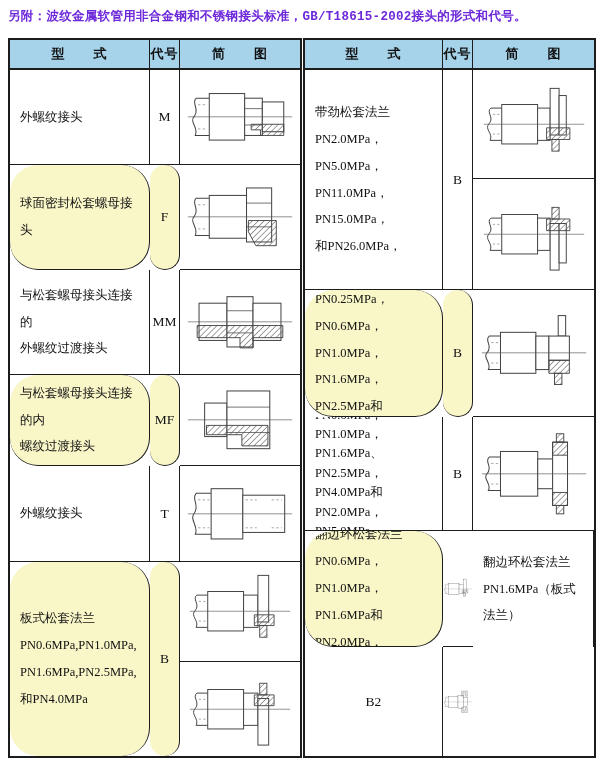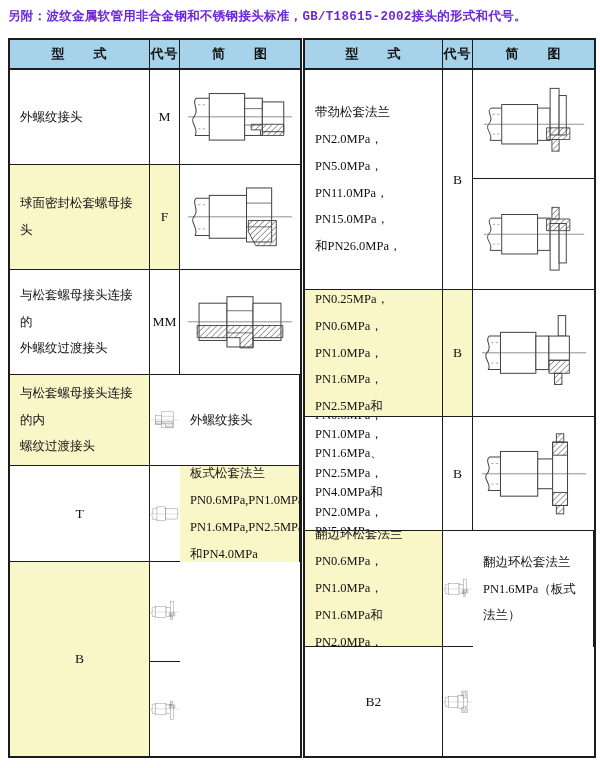--- a/index.html
+++ b/index.html
@@ -15,21 +15,21 @@
         grid-template-rows:30px 220px 127px 114px 116px 109px;}
   .cell{box-sizing:border-box;display:flex;align-items:center;background:#fff;
         border-right:1px solid var(--bd);border-bottom:1px solid var(--bd);overflow:hidden;}
   .cell.last{border-right:none;}
   .cell.bot{border-bottom:none;}
   .th{justify-content:center;background:var(--hd);font-weight:bold;font-size:13px;
         border-bottom-width:2px;letter-spacing:1px;}
   .type{padding:4px 16px 4px 10px;font-size:12.5px;line-height:2.15;white-space:pre-line;}
   .type.tight{line-height:1.55;}
   .code{justify-content:center;font-size:13.5px;}
-  .hl{background:var(--yl);}
+  .hl{background:var(--yl);border-radius:28px;}
   .diag{justify-content:center;padding:0;}
   .diagwrap{flex-direction:column;align-items:stretch;padding:0;}
   .subdiag{display:flex;align-items:center;justify-content:center;flex:1;}
   .subdiag.first{flex:none;border-bottom:1px solid var(--bd);}
   .tbl-left .subdiag.first{height:99px;}
   .tbl-right .subdiag.first{height:108px;}
   .diag-svg{width:108px;display:block;}
   .subdiag .diag-svg{width:104px;}
 </style>
 </head>
@@ -102,20 +102,21 @@
           <line x1="44" y1="34.120000000000005" x2="72" y2="34.120000000000005" stroke="#444" stroke-width="0.8"></line>
           <line x1="44" y1="57.879999999999995" x2="72" y2="57.879999999999995" stroke="#444" stroke-width="0.8"></line>
           <rect x="72" y="26" width="30" height="40" fill="#fff" stroke="#444" stroke-width="1.1"></rect>
           <polygon points="12,50 104,50 104,63 72,63 72,74 58,74 58,63 12,63" fill="url(#hp2)" stroke="#444" stroke-width="1"></polygon>
           <line x1="2" y1="46" x2="114" y2="46" stroke="#555" stroke-width="0.7"></line>
         </svg>
       </div>
 
     <div class="cell type hl">与松套螺母接头连接的内
 螺纹过渡接头</div>
+    <div class="cell code hl">MF</div>
     <div class="cell diag last">
         <svg class="diag-svg" viewBox="0 0 116 92" xmlns="http://www.w3.org/2000/svg">
           <defs>
             <pattern id="hp3" width="4.5" height="4.5" patternUnits="userSpaceOnUse" patternTransform="rotate(45)">
               <line x1="0" y1="0" x2="0" y2="4.5" stroke="#555" stroke-width="1.2"></line>
             </pattern>
           </defs>
           <rect x="20" y="28" width="24" height="36" fill="#fff" stroke="#444" stroke-width="1.1"></rect>
           <rect x="44" y="15" width="46" height="62" fill="#fff" stroke="#444" stroke-width="1.1"></rect>
           <line x1="44" y1="32.36" x2="90" y2="32.36" stroke="#444" stroke-width="0.8"></line>

